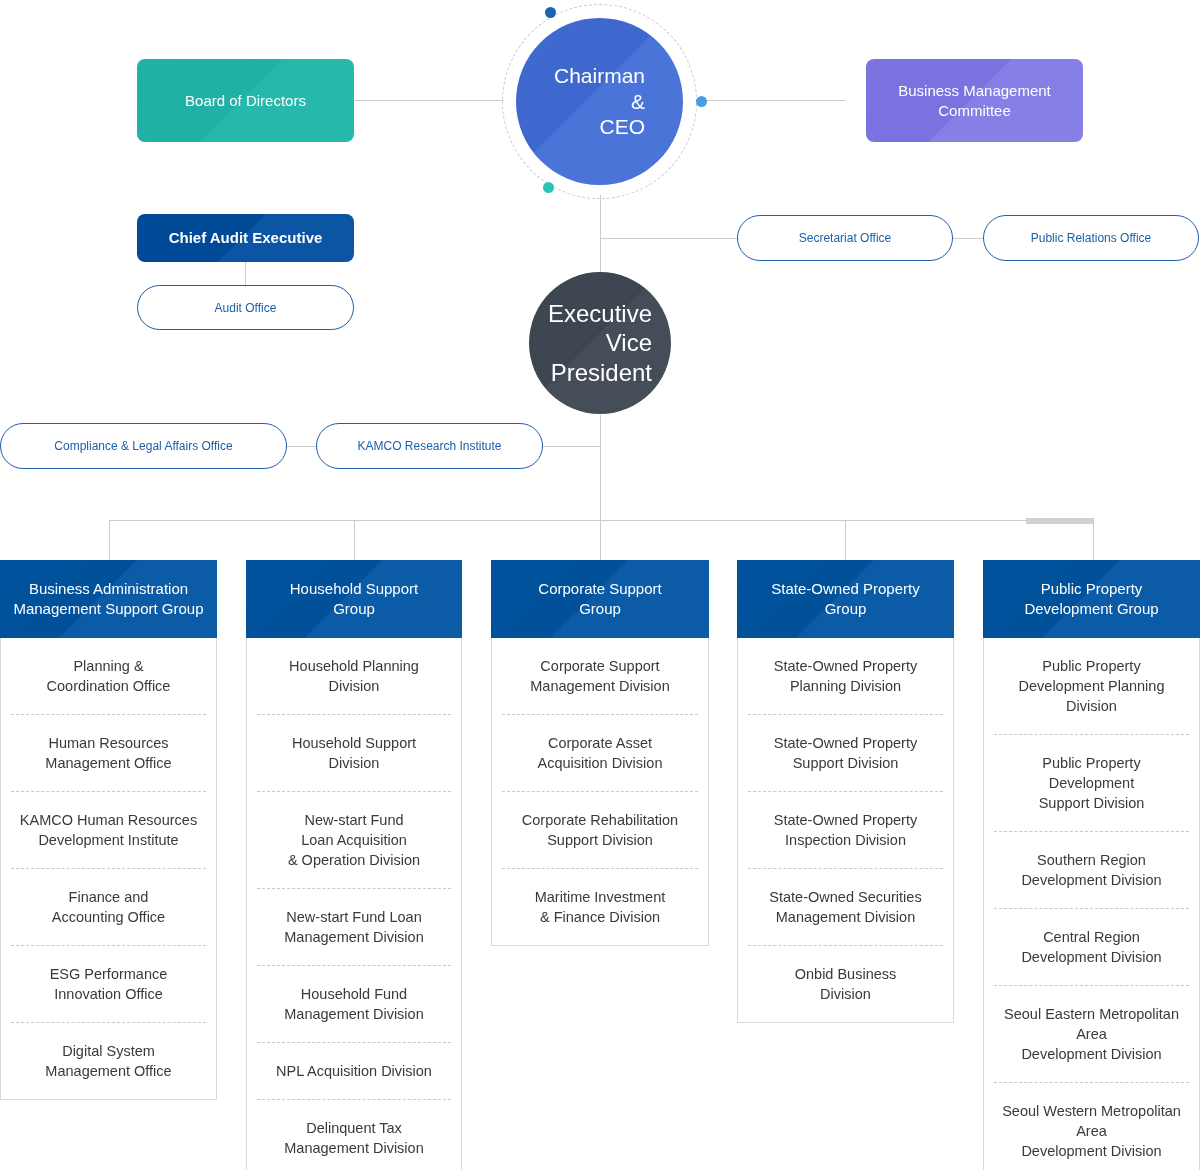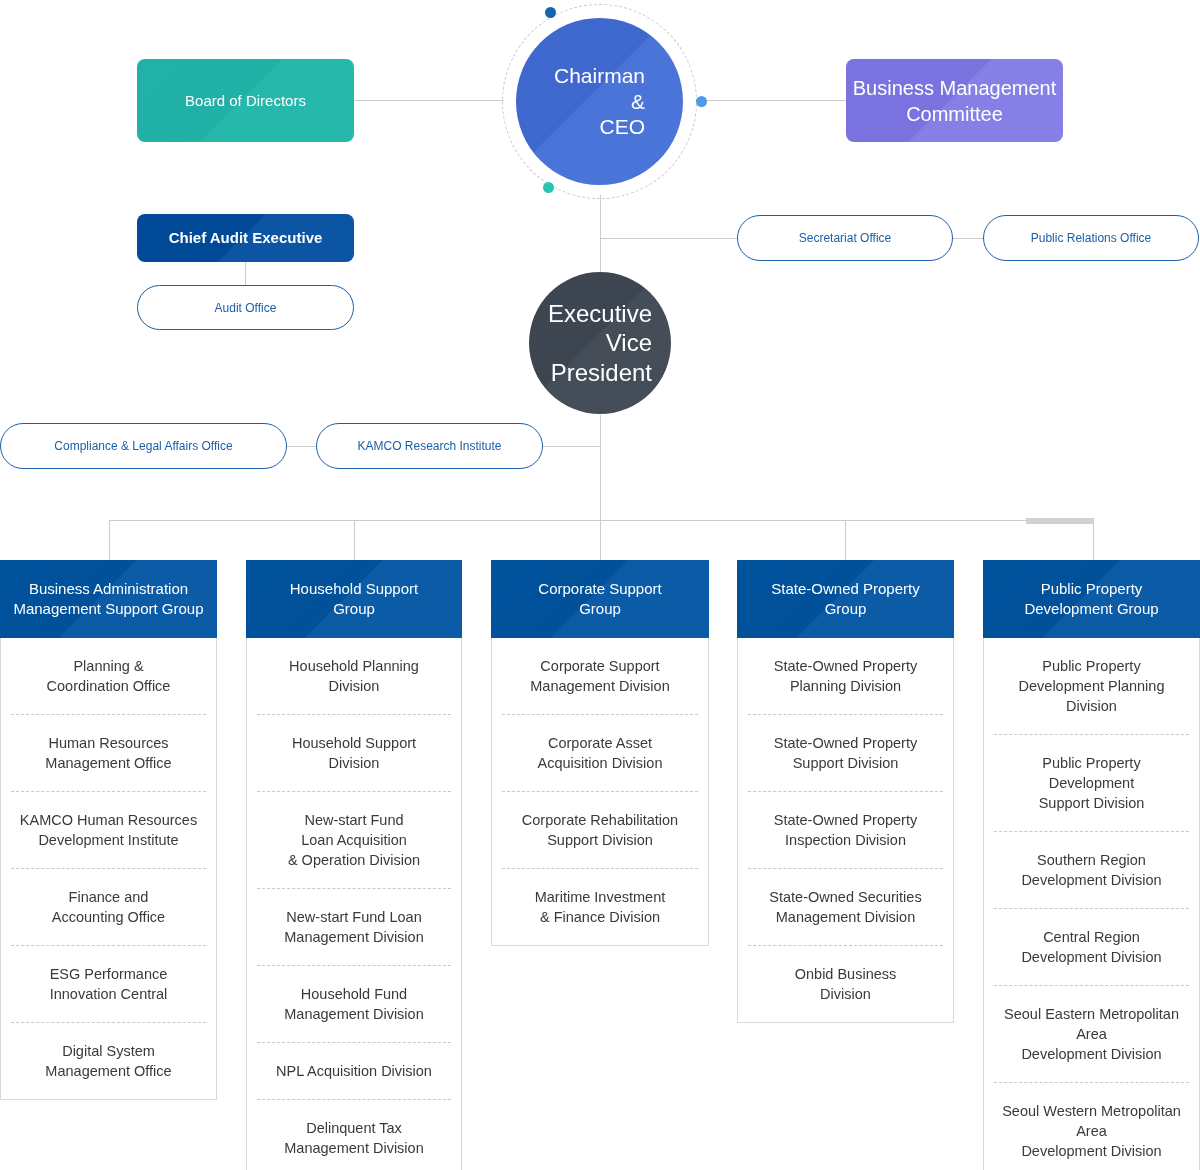--- a/index.html
+++ b/index.html
@@ -70,21 +70,22 @@
     line-height: 1.3;
   }
   .node-teal {
     background: linear-gradient(135deg, #21b1a6 0%, #20b0a5 48%, #27b8ac 49%, #27b8ac 100%);
     color: #ffffff;
     font-size: 15px;
   }
   .node-purple {
     background: linear-gradient(135deg, #7b74e0 0%, #7a73df 48%, #8680e6 49%, #8680e6 100%);
     color: #ffffff;
-    font-size: 20px;
+    font-size: 15px;
+    margin-left: 20px;
   }
   .node-darkblue {
     background: linear-gradient(135deg, #004a98 0%, #004996 48%, #0b55a4 49%, #0b55a4 100%);
     color: #ffffff;
     font-size: 15px;
     font-weight: bold;
   }
   .pill {
     position: absolute;
     box-sizing: border-box;
@@ -223,21 +224,21 @@
     <div class="group-body">
       <div class="group-item"><span style="white-space:pre-line;">Planning &amp;
 Coordination Office</span></div>
       <div class="group-item"><span style="white-space:pre-line;">Human Resources
 Management Office</span></div>
       <div class="group-item"><span style="white-space:pre-line;">KAMCO Human Resources
 Development Institute</span></div>
       <div class="group-item"><span style="white-space:pre-line;">Finance and
 Accounting Office</span></div>
       <div class="group-item"><span style="white-space:pre-line;">ESG Performance
-Innovation Central</span></div>
+Innovation Office</span></div>
       <div class="group-item"><span style="white-space:pre-line;">Digital System
 Management Office</span></div>
 
     </div>
   </div>
 
   <div class="group" style="left:246px; top:560px; width:216px;">
     <div class="group-header" style="height:78px;">
       <span style="white-space:pre-line;">Household Support
 Group</span>

